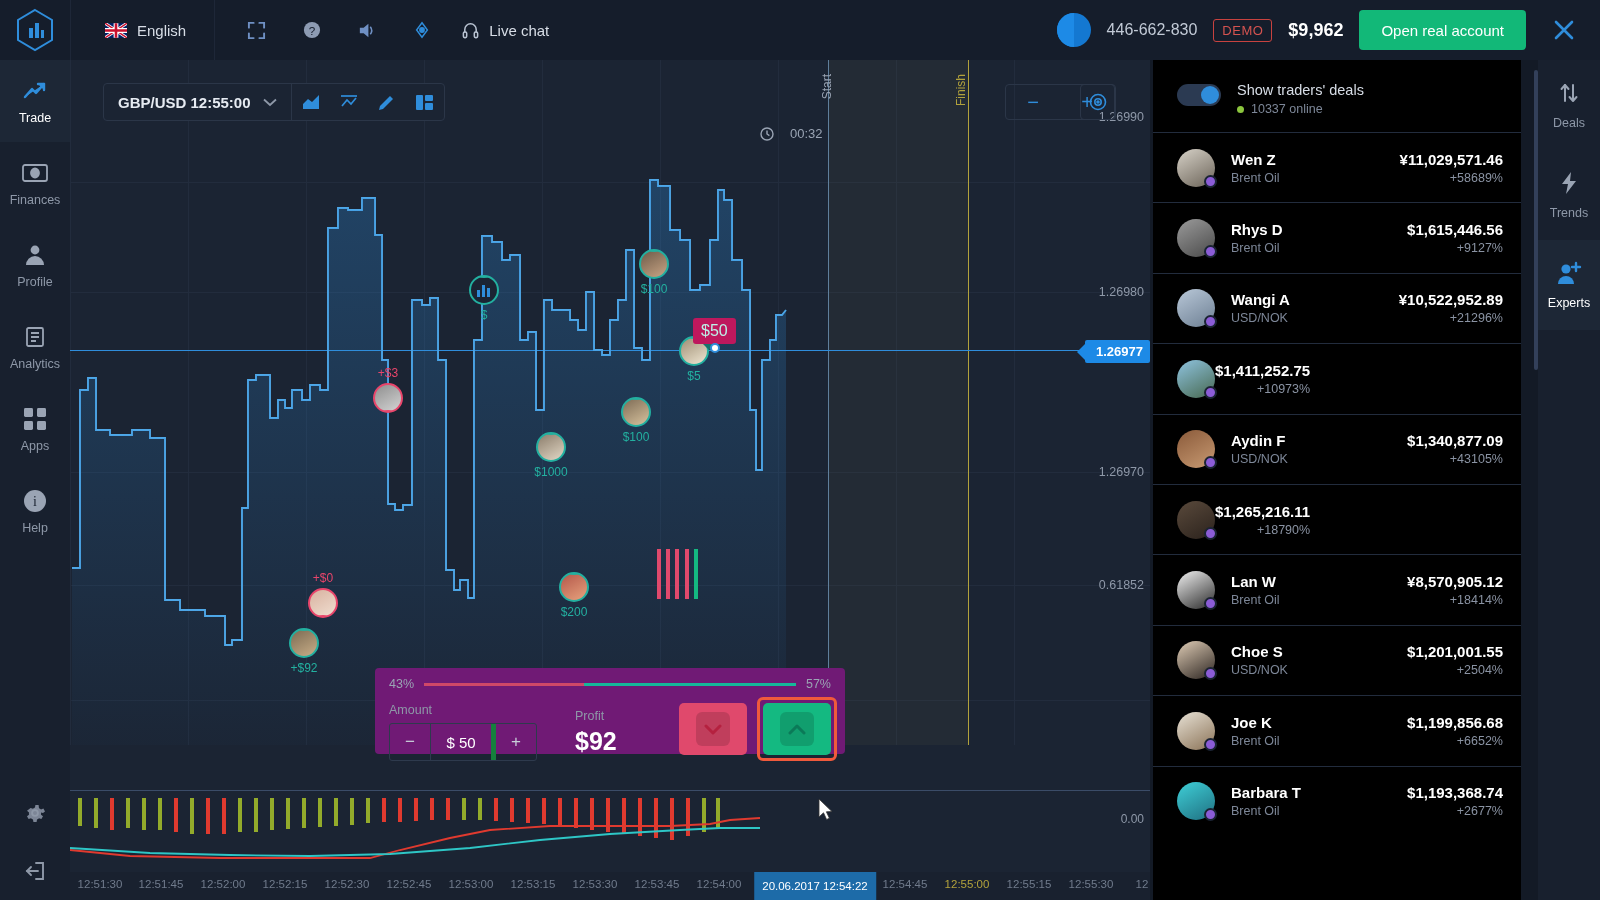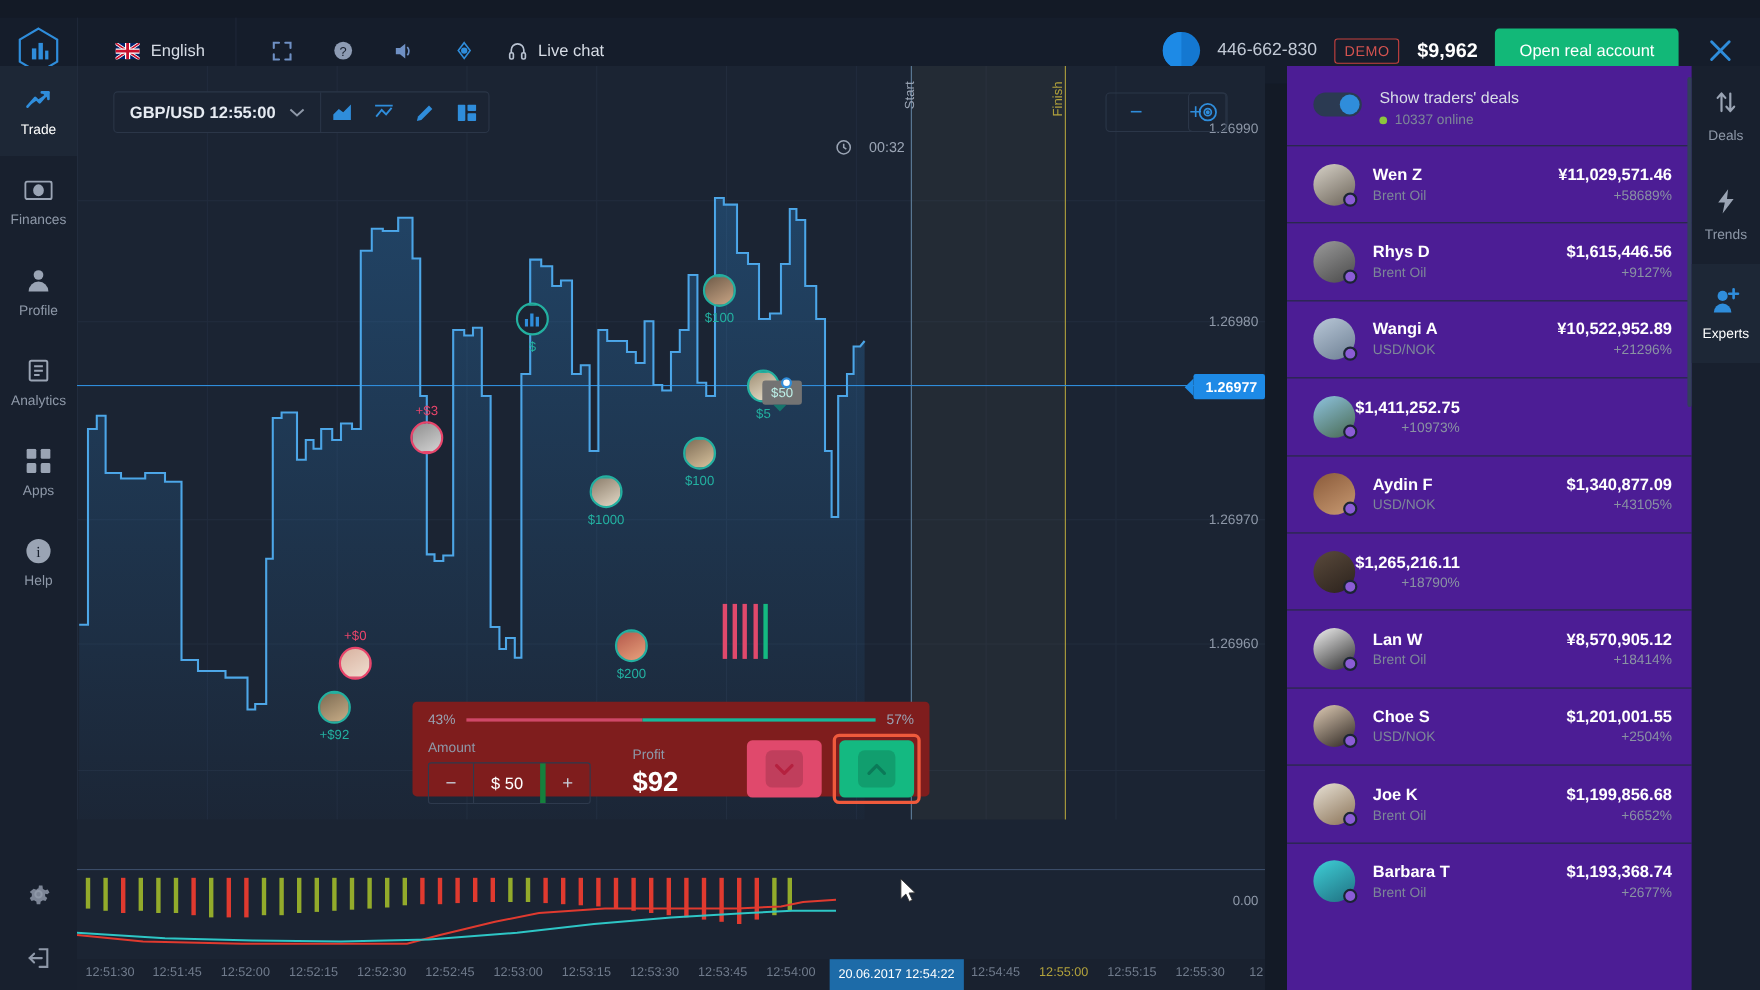--- a/index.html
+++ b/index.html
@@ -10,21 +10,21 @@
     font-family: "Liberation Sans", sans-serif;
     overflow: hidden;
     color: #c7ced9;
   }
   #app { position: relative; width: 1600px; height: 900px; }
 
   
   .topbar {
     position: absolute; top: 0; left: 0; width: 1600px; height: 60px;
     background: #151d2b;
-    display: flex; align-items: center; margin-top: 16px;
+    display: flex; align-items: center;
   }
   .logo-box {
     width: 70px; height: 60px; display:flex; align-items:center; justify-content:center;
   }
   .hexlogo { width: 40px; height: 44px; }
   .topdiv { width:1px; height:60px; background:#1e2738; }
   .lang-box { display:flex; align-items:center; gap:10px; padding: 0 28px 0 34px; height:60px; }
   .flag { width:22px; height:15px; display:block; }
   .lang-label { font-size:15px; color:#d7dde6; }
   .top-icons { display:flex; align-items:center; gap:0px; height:60px; padding-left: 14px;}
@@ -117,29 +117,29 @@
     width:30px;height:30px;border-radius:50%;border:2px solid #23b0a0;
     background:#2b3545;overflow:hidden;position:relative;
   }
   .mk-circ.red { border-color:#e8456b; }
   .mk-circ::after{ content:""; position:absolute; inset:0; }
   .mk-tail{ position:absolute; left:50%; transform:translateX(-50%); top:-9px;
     border-left:7px solid transparent;border-right:7px solid transparent;border-bottom:10px solid #23b0a0;}
   .mk-tail.red{ border-bottom-color:#e8456b; border-bottom:0; border-top:10px solid #e8456b; top:auto; bottom:-9px;}
   .mk-lbl { position:absolute; left:50%; transform:translateX(-50%); font-size:12px; color:#23b0a0; white-space:nowrap; top:33px;}
   .mk-lbl.red{ color:#e8456b; top:auto; bottom:33px;}
-  .tag-50 { position:absolute; background:#737373; color:#bdf0e8; font-size:12px;
-    padding:4px 8px; border-radius:3px;margin-top:28px;}
+  .tag-50 { position:absolute; background:#be185d; color:#bdf0e8; font-size:16px;
+    padding:4px 8px; border-radius:3px;}
   .tag-50::after{content:"";position:absolute;left:10px;bottom:-6px;border:6px solid transparent;border-bottom:0;border-top-color:#15756c;}
   .open-dot{position:absolute;width:10px;height:10px;border-radius:50%;background:#fff;border:2px solid #2f8ddb;}
 
   
   .trade-panel {
-    position:absolute; left:305px; top:578px; width:470px; height:86px;
-    background:#7f1d1d; border-radius:4px; z-index:8;
+    position:absolute; left:305px; top:608px; width:470px; height:86px;
+    background:#701a75; border-radius:4px; z-index:8;
   }
   .pct-row { display:flex; align-items:center; gap:10px; padding:9px 14px 0 14px; font-size:12.5px; color:#9aa4b4;}
   .bar { flex:1; height:3px; display:flex; }
   .bar .l { background:#cf4868; }
   .bar .r { background:#16b89a; }
   .ctrl-row { display:flex; align-items:flex-end; padding:6px 0 0 14px; gap:0; }
   .fld-lbl { font-size:12.5px; color:#8e98a8; margin-bottom:6px; }
   .stepper { display:flex; border:1px solid #2e3a4d; border-radius:3px; width:148px; height:38px;}
   .stp { width:40px; display:flex;align-items:center;justify-content:center;color:#c7ced9;font-size:17px;cursor:pointer;}
   .stp-mid { flex:1;display:flex;align-items:center;justify-content:center;color:#fff;font-size:15px;
@@ -161,21 +161,21 @@
 
   
   .taxis { position:absolute; left:0; bottom:0; width:1080px; height:28px; background:#19212f; }
   .tlab { position:absolute; top:6px; font-size:11.5px; color:#6d7song; color:#707b8c; transform:translateX(-50%); white-space:nowrap;}
   .tlab.yellow { color:#b2a23c; }
   .tnow { position:absolute; top:0; height:28px; background:#1d6ba8; color:#fff; font-size:11.5px;
     display:flex;align-items:center;justify-content:center; padding:0 8px; transform:translateX(-50%); white-space:nowrap;}
 
   
   .deals {
-    position:absolute; right:62px; top:60px; width:368px; height:840px; background:#4c1d95;
+    position:absolute; right:79px; top:60px; width:368px; height:840px; background:#000000;
     overflow:hidden;
   }
   .deals-head { display:flex; align-items:flex-start; gap:16px; padding:22px 18px 16px 24px; }
   .toggle { width:44px; height:22px; border-radius:11px; background:#2b3a52; position:relative; cursor:pointer; flex:none; margin-top:2px;}
   .toggle::after{content:"";position:absolute;right:2px;top:2px;width:18px;height:18px;border-radius:50%;background:#2f8ddb;}
   .dh-title { font-size:14.5px; color:#d7dde6; }
   .dh-sub { font-size:12.5px; color:#7d8798; margin-top:4px; display:flex; align-items:center; gap:7px;}
   .dot-green { width:7px;height:7px;border-radius:50%;background:#8cc63e; display:inline-block;}
 
   .deal-row {
@@ -416,21 +416,21 @@
       <svg width="20" height="20" viewBox="0 0 20 20" fill="none" stroke="#2f8ddb" stroke-width="1.6">
           <circle cx="10" cy="10" r="7.5"></circle>
           <circle cx="10" cy="10" r="3.2"></circle>
           <circle cx="10" cy="10" r="1" fill="#2f8ddb"></circle>
         </svg>
     </div>
 
     <div class="price-label" style="top:50px; right:6px;">1.26990</div>
     <div class="price-label" style="top:225px; right:6px;">1.26980</div>
     <div class="price-label" style="top:405px; right:6px;">1.26970</div>
-    <div class="price-label" style="top:518px; right:6px;">1.26960</div>
+    <div class="price-label" style="top:518px; right:6px;">0.61852</div>
     <div class="price-line" style="top:290px;"></div>
     <div class="cur-price" style="top:280px;">1.26977</div>
 
     <svg width="1080" height="685" style="position:absolute;left:0;top:0;">
       <defs>
         <linearGradient id="fillGrad" x1="0" y1="0" x2="0" y2="1">
           <stop offset="0%" stop-color="#2f8ddb" stop-opacity="0.30"></stop>
           <stop offset="100%" stop-color="#2f8ddb" stop-opacity="0.02"></stop>
         </linearGradient>
       </defs>

